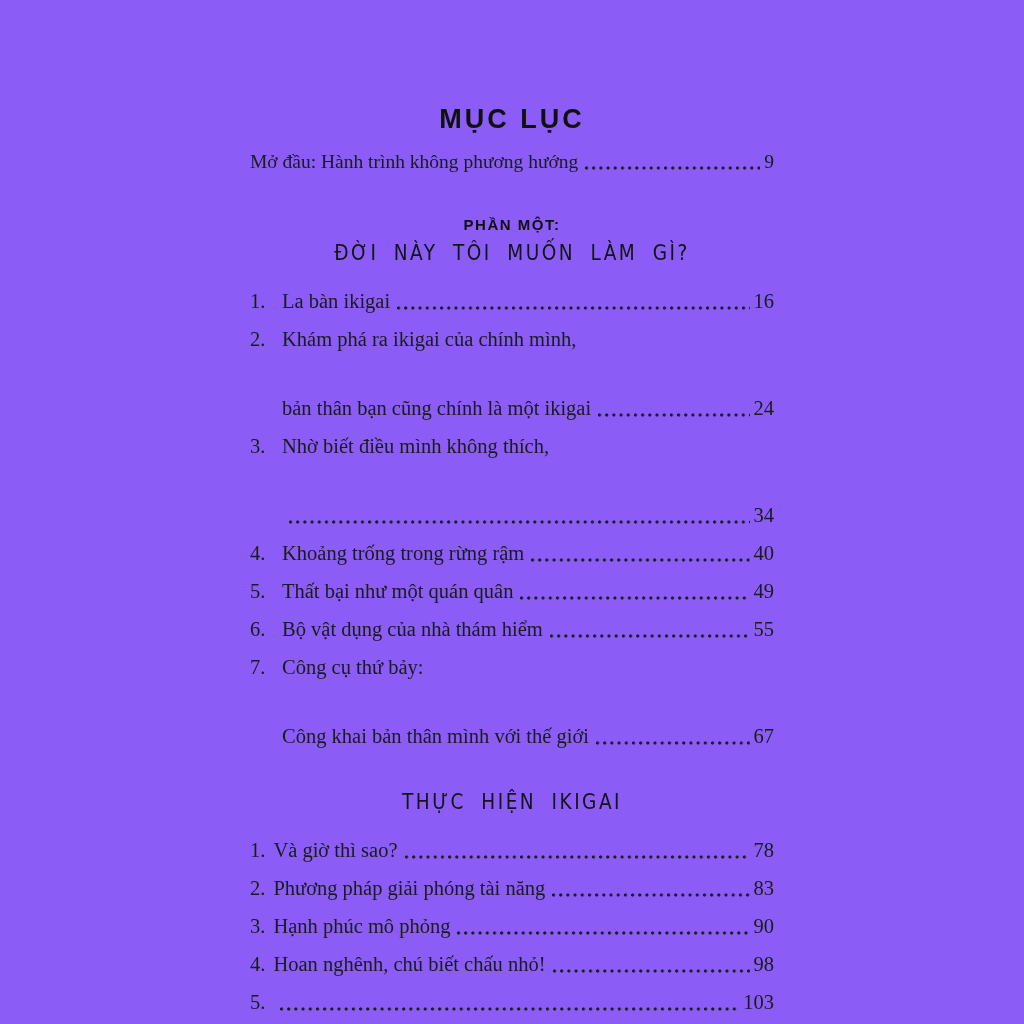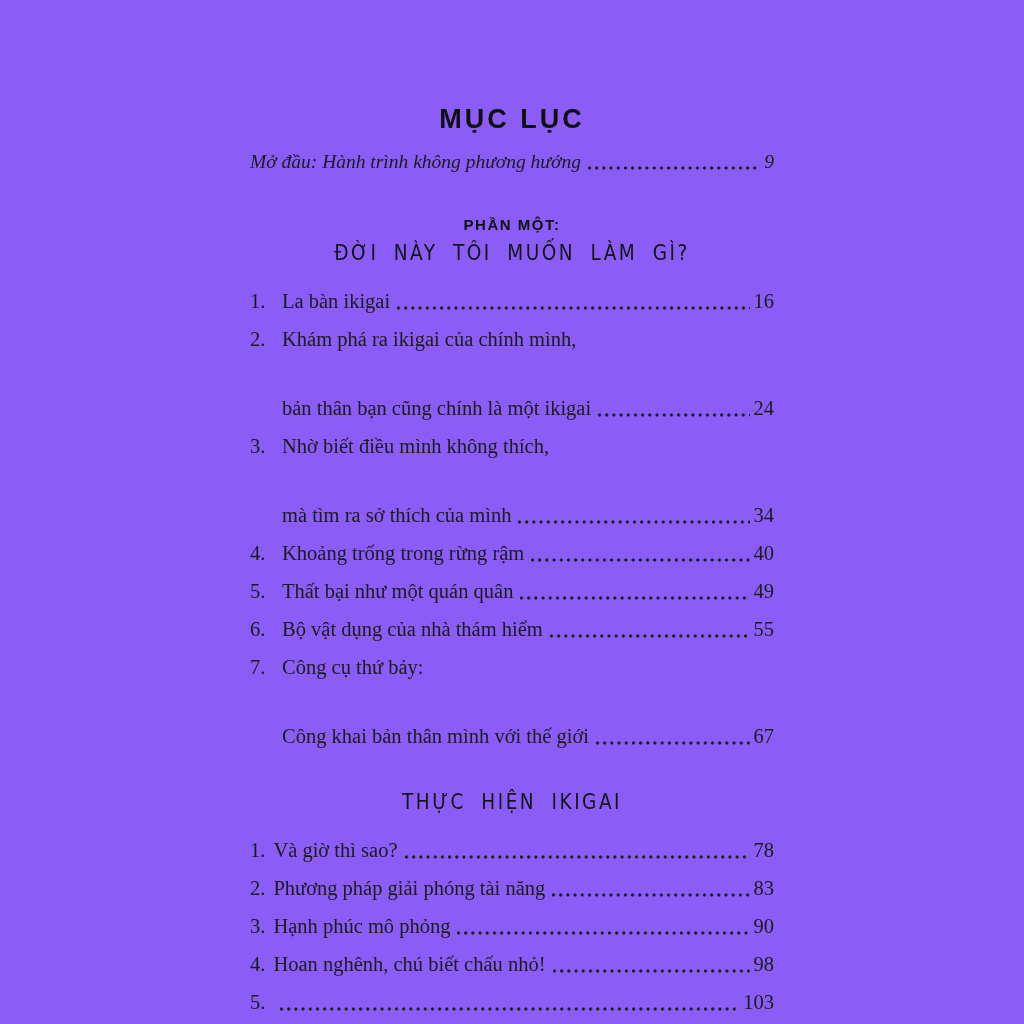--- a/index.html
+++ b/index.html
@@ -28,21 +28,20 @@
     text-align: center;
     color: #101010;
     margin-bottom: 12px;
   }
   .line {
     display: flex;
     align-items: baseline;
     line-height: 29px;
   }
   .intro {
-    font-style: italic;
     font-size: 19.5px;
   }
   .toc-section { margin-top: 40px; }
   .sec-heading {
     font-family: "Liberation Sans", "DejaVu Sans", sans-serif;
     font-weight: 800;
     font-size: 15px;
     letter-spacing: 1.5px;
     text-align: center;
     color: #101010;
@@ -122,21 +121,20 @@
                 <span class="leader"></span>
                 <span class="pg">24</span>
               </div>
             </div>
             <div class="entry">
               <div class="line">
                 <span class="num">3.</span>
                 <span class="txt">Nhờ biết điều mình không thích,</span>
               </div>
               <div class="line cont">
-                <span class="txt">mà tìm ra sở thích của mình</span>
                 <span class="leader"></span>
                 <span class="pg">34</span>
               </div>
             </div>
             <div class="entry">
               <div class="line">
                 <span class="num">4.</span>
                 <span class="txt">Khoảng trống trong rừng rậm</span>
                 <span class="leader"></span>
                 <span class="pg">40</span>

